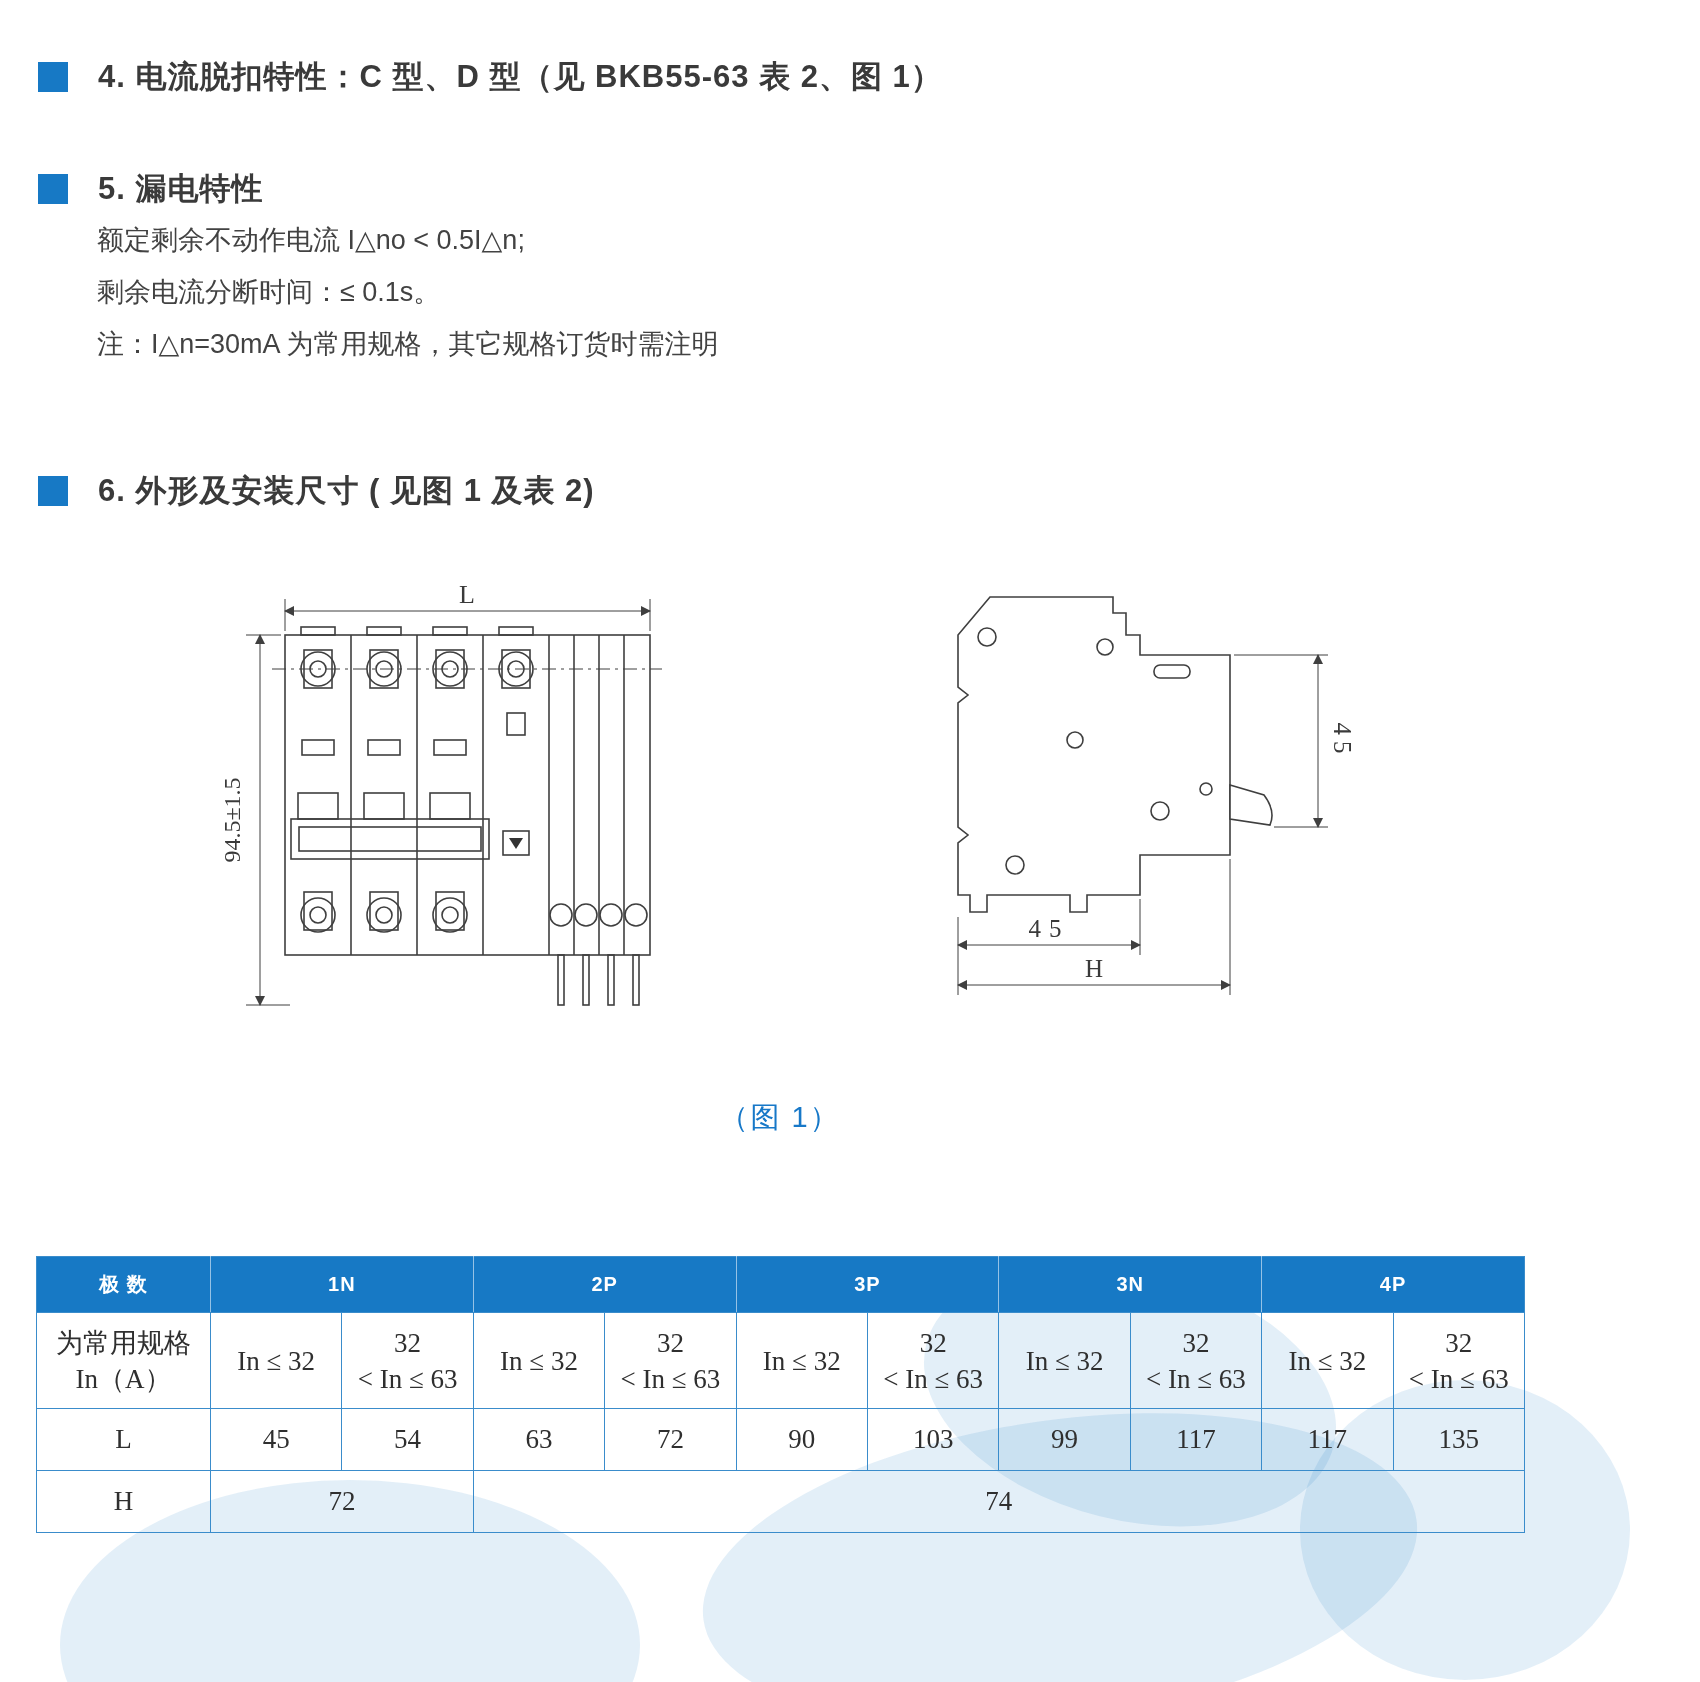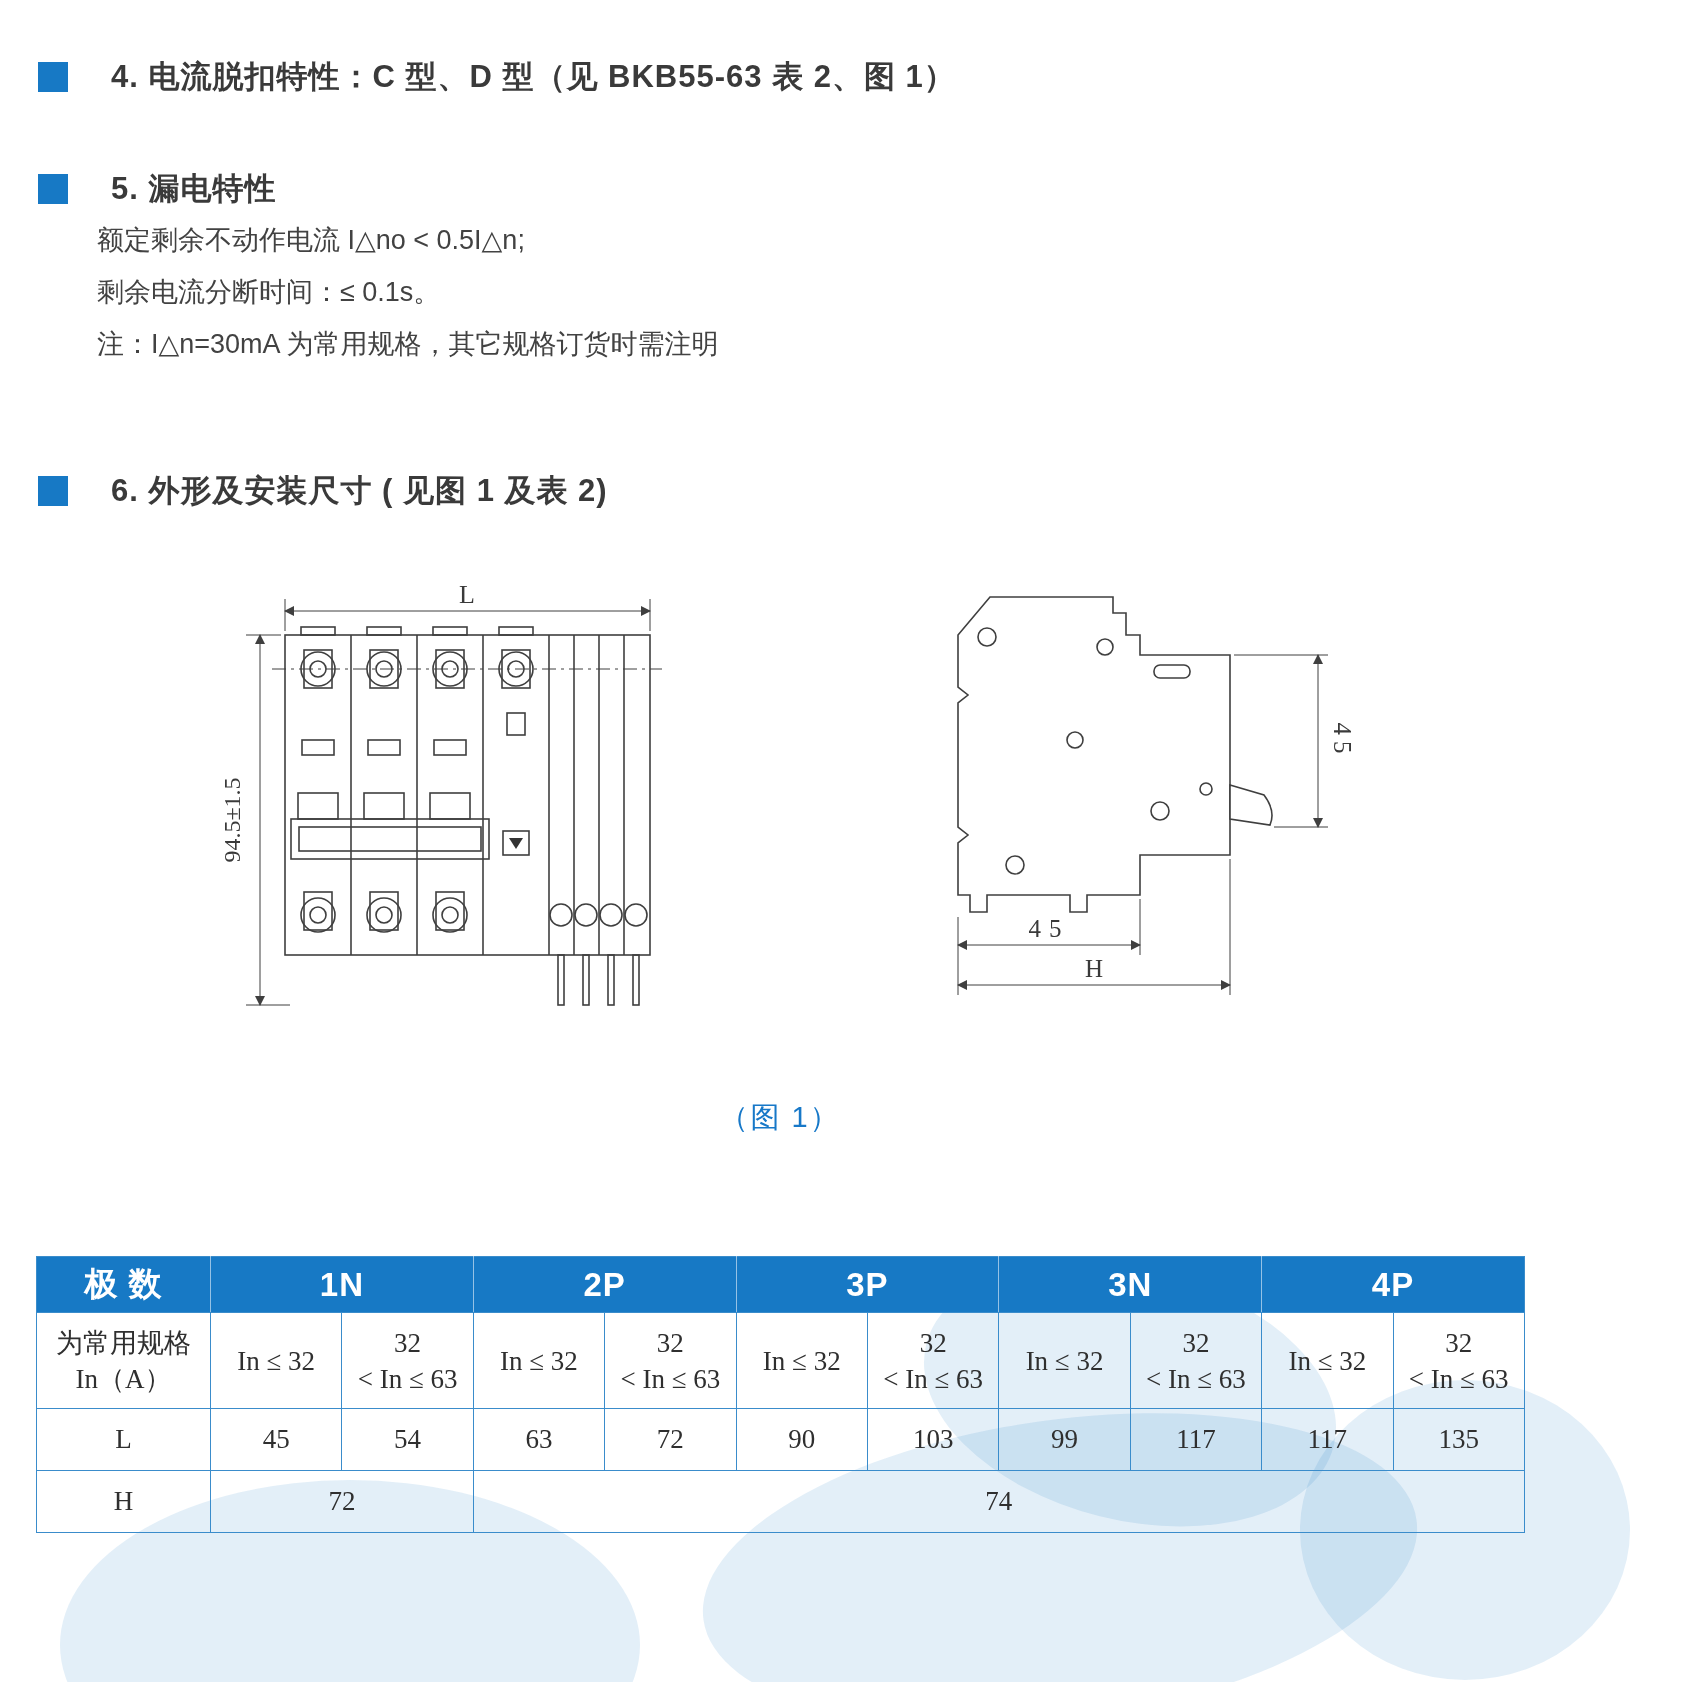--- a/index.html
+++ b/index.html
@@ -10,21 +10,21 @@
     font-family:"Liberation Sans","DejaVu Sans",sans-serif;
     color:var(--body_text,#424242);
     overflow:hidden;
   }
   .abs { position:absolute; }
 
   
   .wm { position:absolute; background:var(--accent,#1779c5); opacity:0.12; border-radius:50%; }
 
   
-  .section-heading { position:absolute; display:flex; align-items:center; gap:43px; }
+  .section-heading { position:absolute; display:flex; align-items:center; gap:30px; }
   .bullet { width:30px; height:30px; background:var(--accent,#1779c5); flex:0 0 auto; }
   .heading-text { font-size:31px; font-weight:bold; color:var(--heading_text,#3a3a3a); letter-spacing:1px; white-space:nowrap; }
 
   .body-lines { position:absolute; left:97px; top:214px; font-size:27px; line-height:52px; color:var(--body_text,#424242); }
   .body-lines div { white-space:nowrap; }
 
   
   .drawing { position:absolute; }
   .drawing svg { width:100%; height:100%; display:block; }
   svg text { font-family:"Liberation Serif","DejaVu Serif",serif; fill:#3a3a3a; }
@@ -46,21 +46,21 @@
     font-family:"Liberation Serif","DejaVu Serif",serif;
     font-size:27px; color:#2f2f2f; text-align:center;
     background:transparent;
   }
   .dim-table td { border:1px solid var(--border,#3a8ccb); vertical-align:middle; background:transparent; }
   .dim-table thead th {
     border:1px solid var(--border,#3a8ccb);
     border-right:1px solid rgba(255,255,255,.55);
     background:var(--accent,#1779c5); color:#ffffff;
     font-family:"Liberation Sans","DejaVu Sans",sans-serif;
-    font-weight:bold; font-size:33px; height:56px; letter-spacing:1px;
+    font-weight:bold; font-size:20px; height:56px; letter-spacing:1px;
   }
   .dim-table thead th:last-child { border-right:1px solid var(--border,#3a8ccb);margin-top:8px; }
   .row-rated td { height:96px; line-height:36px; }
   .row-l td, .row-h td { height:62px; }
 </style>
 </head>
 <body>
 
 <div class="abs" style="inset:0; z-index:0;">
   <div class="wm" style="left:920px; top:1270px; width:420px; height:250px; transform:rotate(14deg);"></div>

